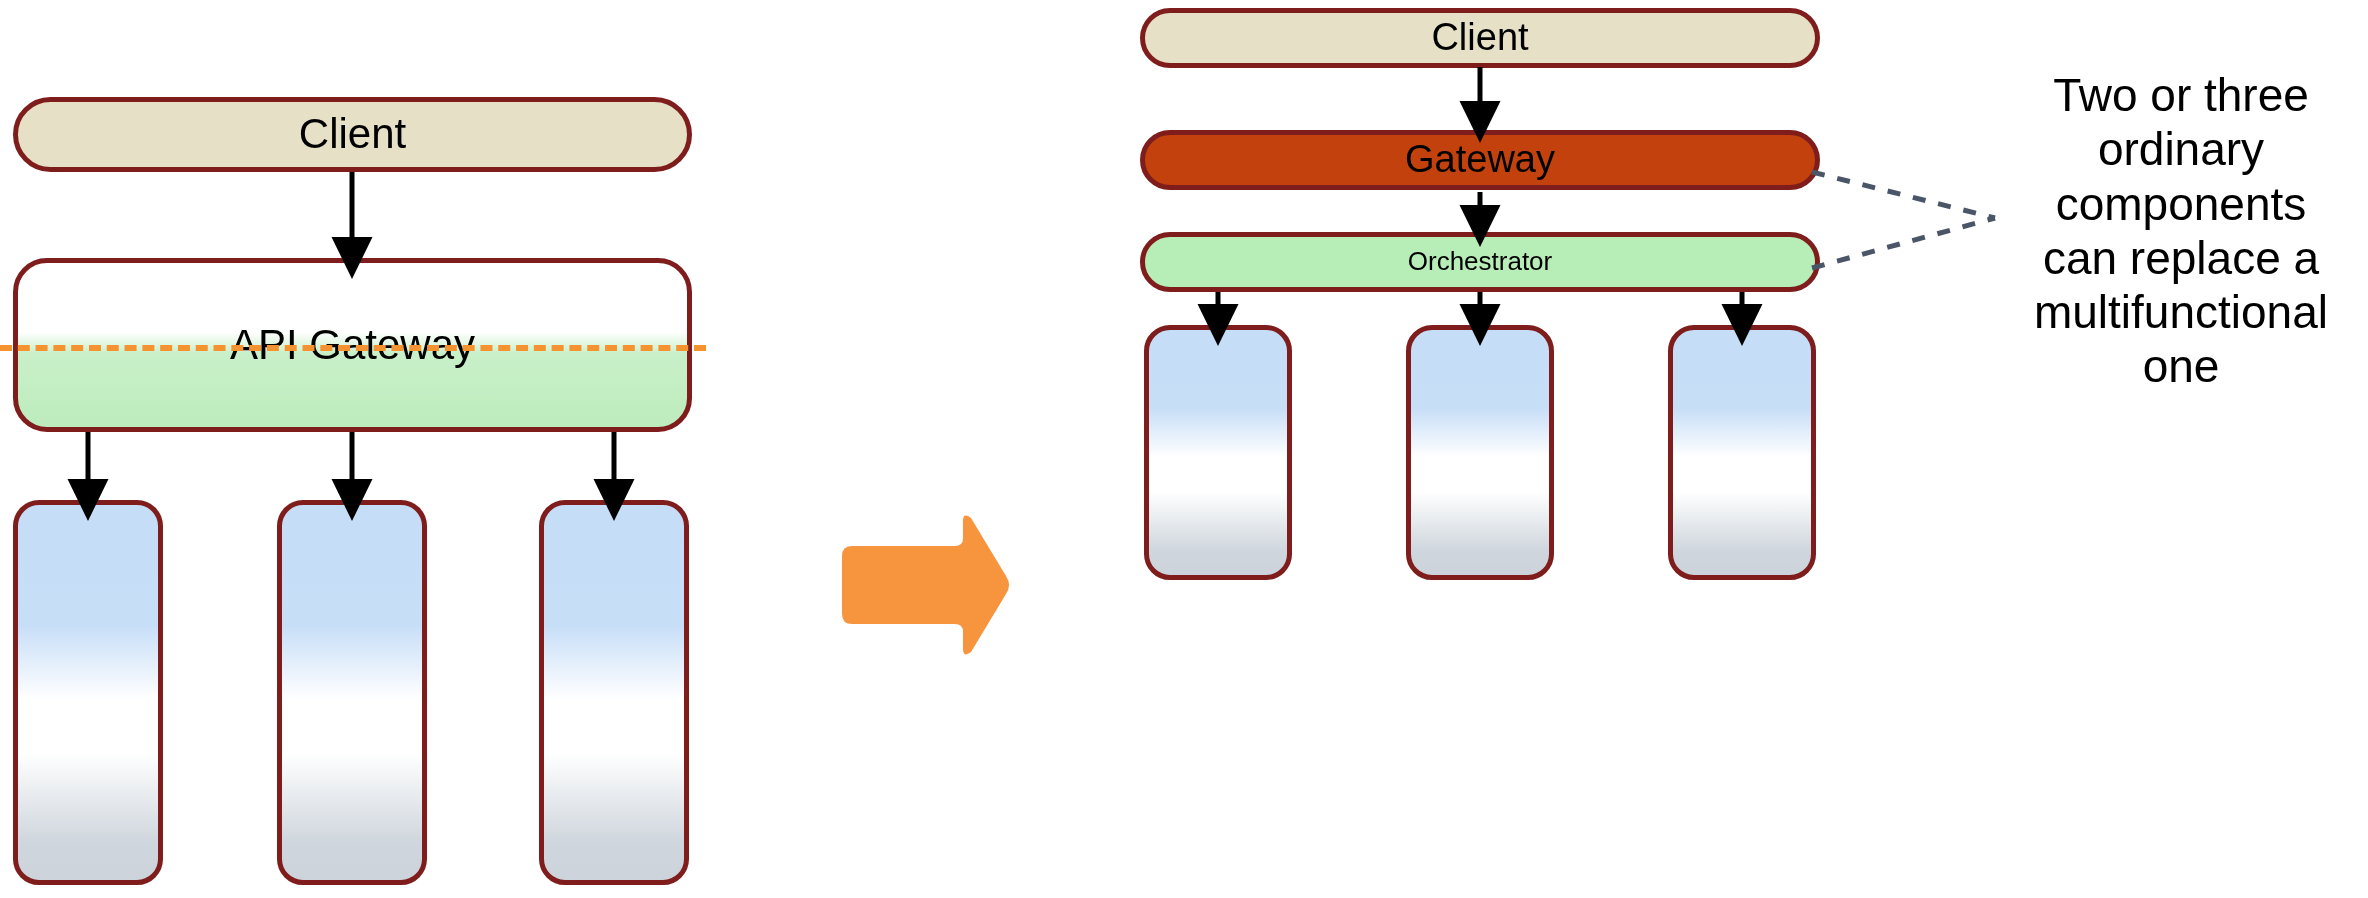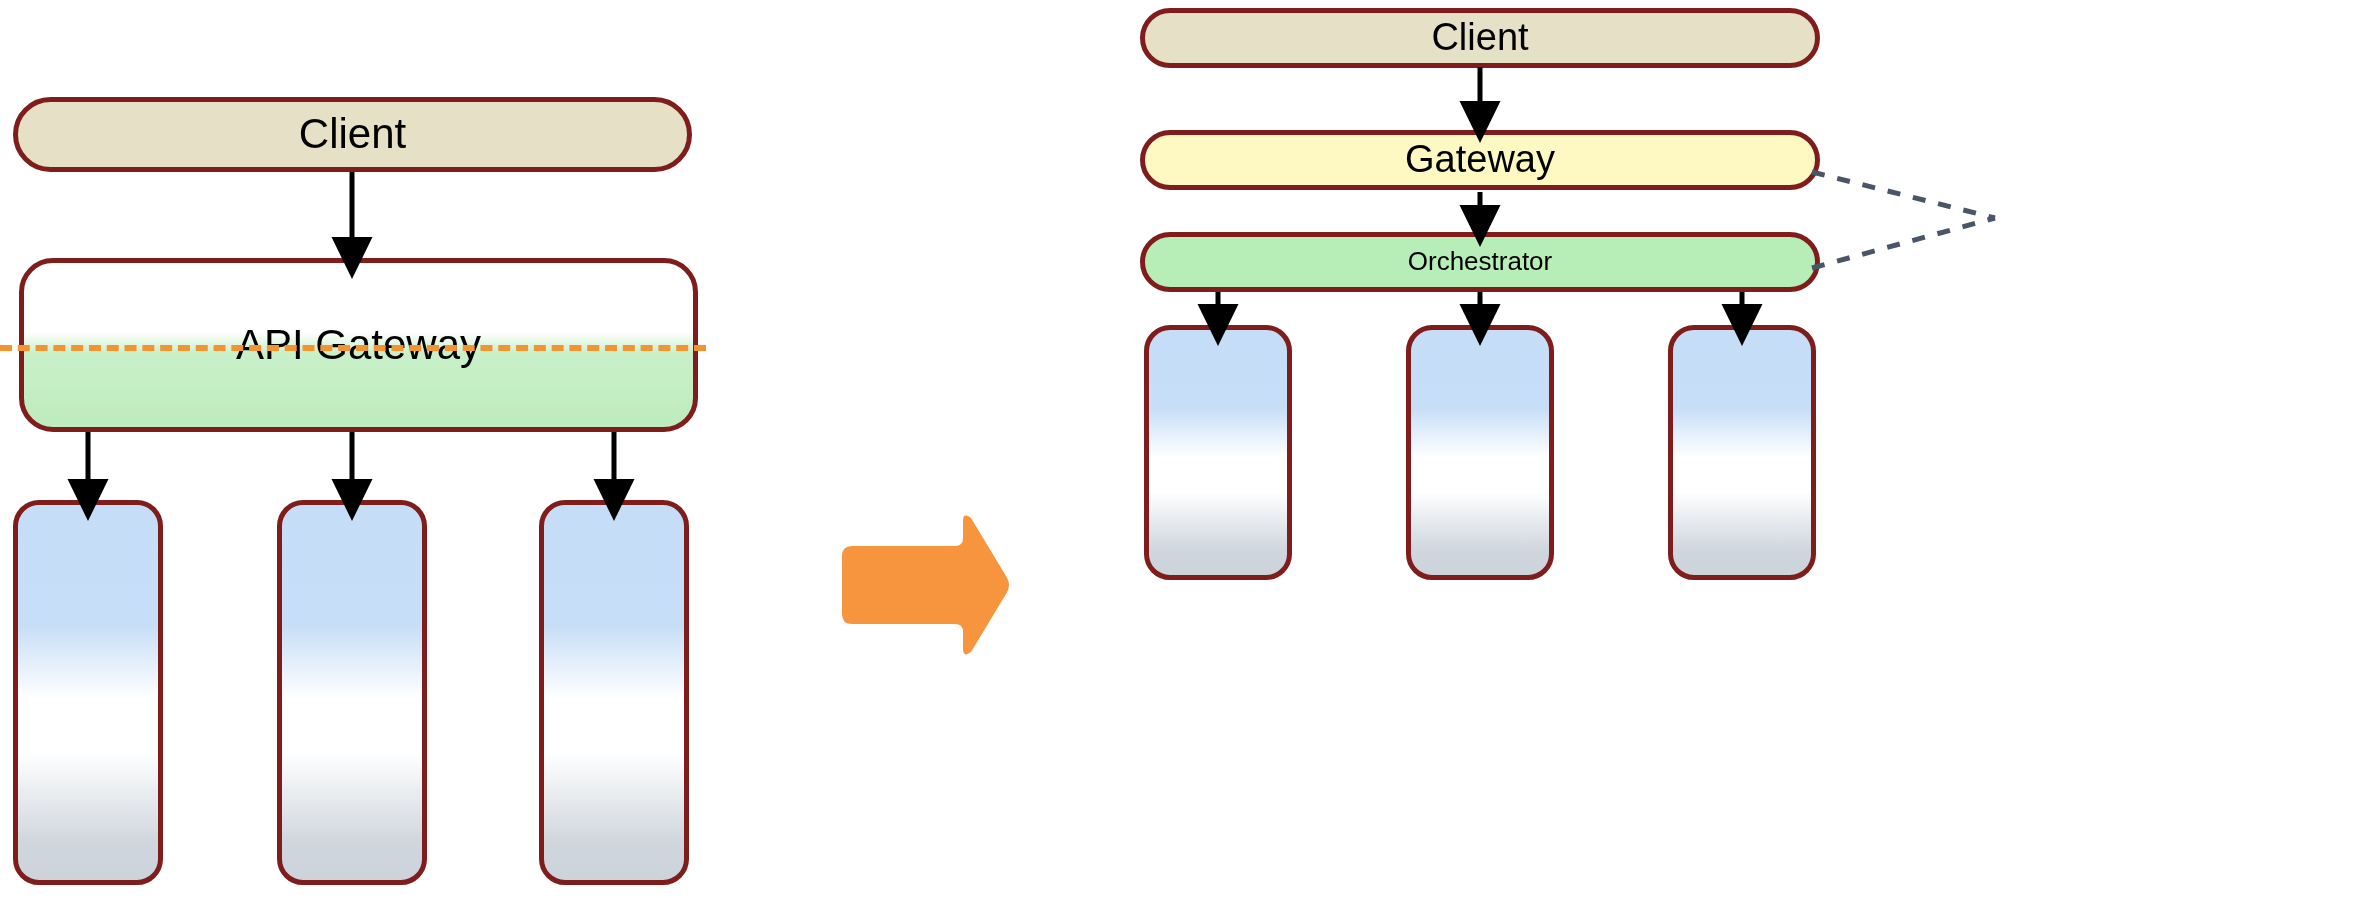--- a/index.html
+++ b/index.html
@@ -33,30 +33,29 @@
     z-index: 3;
     white-space: nowrap;
   }
   
   .client {
     background: #E5E0C6;
     border-radius: 999px;
   }
   
   .gateway-plain {
-    background: #fef9c3;
+    background: #c2410c;
     border-radius: 34px;
   }
   
   .api-gateway {
     background: linear-gradient(to bottom,
                 #ffffff 0%, #ffffff 42%,
                 #c9f0c9 55%, #bdecbd 100%);
     border-radius: 34px;
-    margin-left: 6px;
   }
   
   .orchestrator {
     background: #b7edb7;
     border-radius: 34px;
   }
   
   .service {
     background: linear-gradient(to bottom,
                 #c5ddf7 0%, #c7def7 32%,
@@ -170,14 +169,22 @@
   <div class="node service" style="left:1144px; top:325px; width:148px; height:255px;">
     <span class="node-label"></span>
   </div>
   <div class="node service" style="left:1406px; top:325px; width:148px; height:255px;">
     <span class="node-label"></span>
   </div>
   <div class="node service" style="left:1668px; top:325px; width:148px; height:255px;">
     <span class="node-label"></span>
   </div>
 
+  <div class="annotation" style="left:2000px; top:68px; width:362px; font-size:46px;">
+    <div>Two or three</div>
+    <div>ordinary</div>
+    <div>components</div>
+    <div>can replace a</div>
+    <div>multifunctional</div>
+    <div>one</div>
+  </div>
 
 </div>
 
 </body></html>

